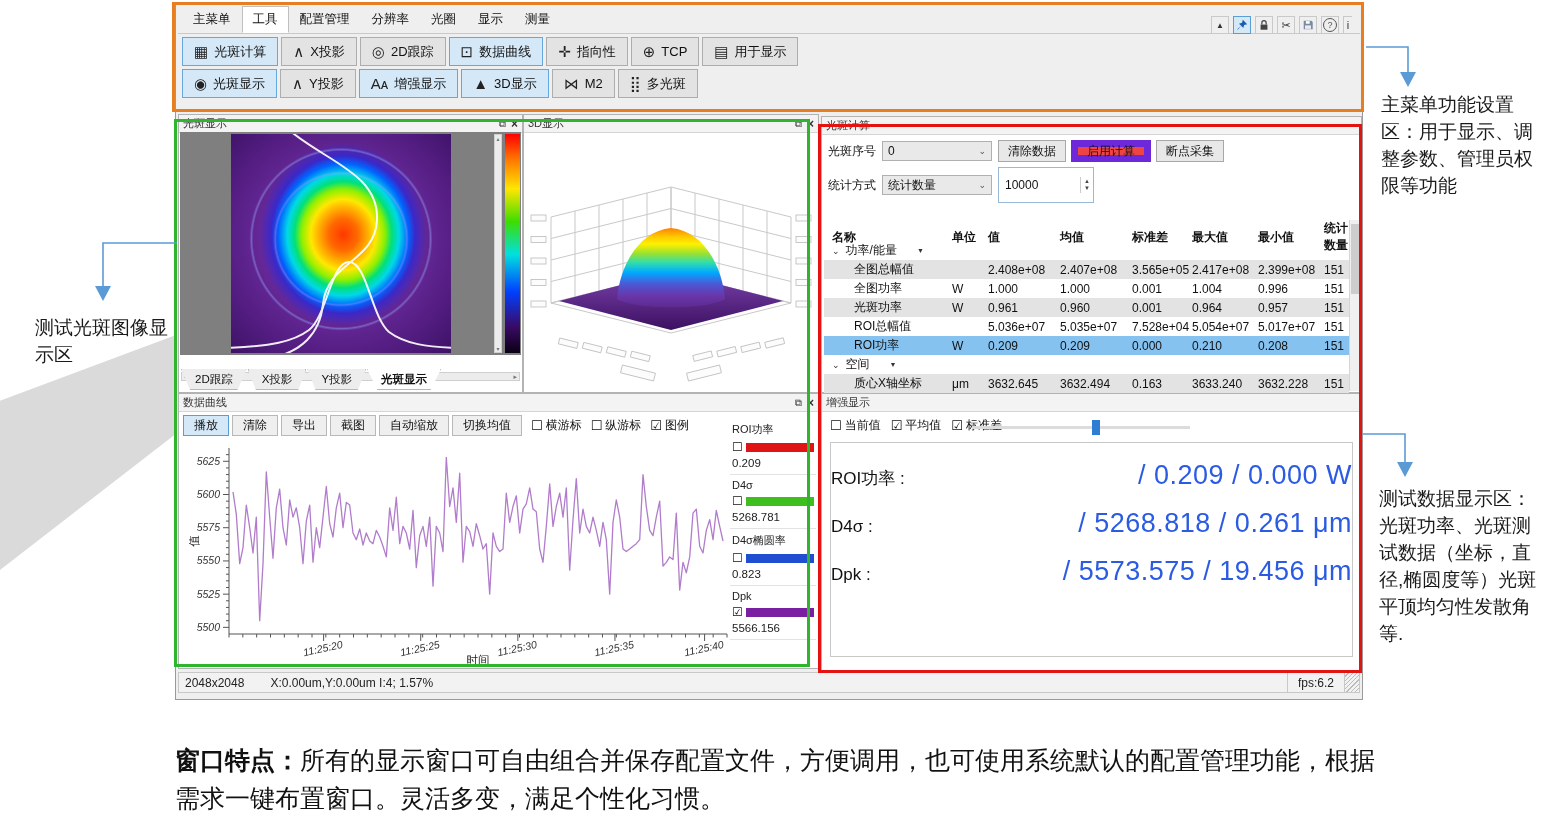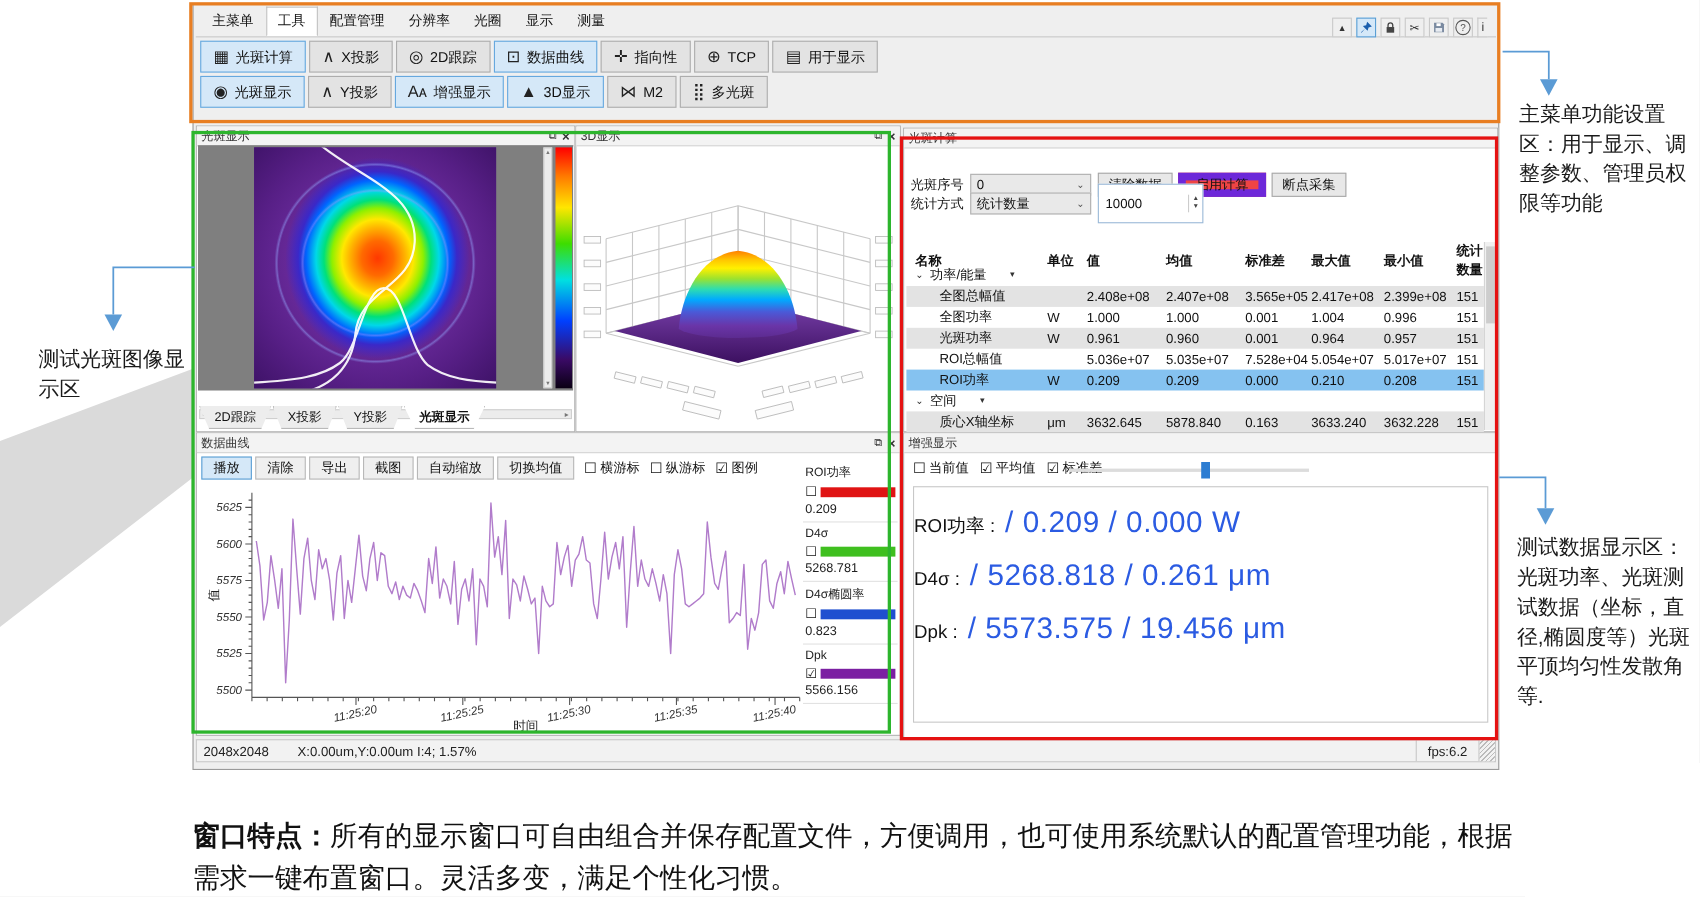--- a/index.html
+++ b/index.html
@@ -89,21 +89,21 @@
   .trow.grp .c0{display:flex;align-items:center;gap:6px}
   .grp-caret{font-size:9px;color:#333}
   .grp-filter{font-size:7px;color:#333;margin-left:14px}
   .calc-vscroll{position:absolute;right:1px;top:103px;bottom:1px;width:10px;background:#F0F0F0;border-left:1px solid #d5d5d5}
   .calc-vscroll .thumb{position:absolute;left:1px;right:1px;top:4px;height:70px;background:#cdcdcd}
   
   .enh-checks{position:absolute;left:8px;top:23px;display:flex;gap:10px;font-size:12px;align-items:center}
   .slider{position:absolute;left:150px;top:32px;width:218px;height:3px;background:#dcdcdc}
   .slider .sthumb{position:absolute;left:120px;top:-6px;width:8px;height:15px;background:#2D7DD2}
   .enh-box{position:absolute;left:8px;right:8px;top:48px;bottom:14px;background:#fff;border:1px solid #c8c8c8}
-  .readout{display:flex;justify-content:flex-start;align-items:baseline;margin-top:17px;white-space:nowrap}
+  .readout{display:flex;justify-content:space-between;align-items:baseline;margin-top:17px;white-space:nowrap}
   .rlabel{font-size:17px;color:#111}
   .rvalue{font-size:27px;color:#2B5BE2;margin-left:9px;letter-spacing:.5px}
   
   .statusbar{position:absolute;left:2px;right:2px;bottom:6px;height:21px;background:#F2F2F2;border:1px solid #c8c8c8;
       box-sizing:border-box;font-size:12px;color:#222;display:flex;align-items:center}
   .st-left{padding-left:6px;display:flex;gap:26px}
   .st-right{margin-left:auto;display:flex;align-items:center;height:100%}
   .st-fps{border-left:1px solid #c8c8c8;height:100%;display:flex;align-items:center;padding:0 10px}
   .st-grip{width:14px;height:100%;border-left:1px solid #c8c8c8;background:repeating-linear-gradient(135deg,#f2f2f2 0 2px,#bbb 2px 3px)}
   
@@ -490,21 +490,21 @@
           </div>
           <div class="lg-val">5566.156</div>
         </div>
       </div>
   </div>
 
   <div class="panel" style="left:645px;top:112px;width:541px;height:277px">
     <div class="titlebar">
       <span>光斑计算</span>
     </div>
-    <div class="calc-row" style="top:40px">
+    <div class="calc-row" style="top:23px">
       <span>光斑序号</span>
       <span class="combo" style="width:110px">
         <span>0</span>
           <span class="car">⌄</span>
       </span>
       <span id="calc-btns" style="display:flex;gap:5px">
           <span class="pbtn">清除数据</span>
           <span class="pbtn active">启用计算</span>
           <span class="pbtn">断点采集</span>
         </span>
@@ -595,21 +595,21 @@
           <span class="c0">
             <span class="grp-caret">⌄</span>
             <span>空间</span>
             <span class="grp-filter">▼</span>
           </span>
         </div>
         <div class="trow odd">
           <span class="c0">质心X轴坐标</span>
           <span>μm</span>
           <span>3632.645</span>
-          <span>5878.840</span>
+          <span>3632.494</span>
           <span>0.163</span>
           <span>3633.240</span>
           <span>3632.228</span>
           <span>151</span>
         </div>
         <div class="trow">
           <span class="c0">质心Y轴坐标</span>
           <span>μm</span>
           <span>3291.632</span>
           <span>3291.283</span>

